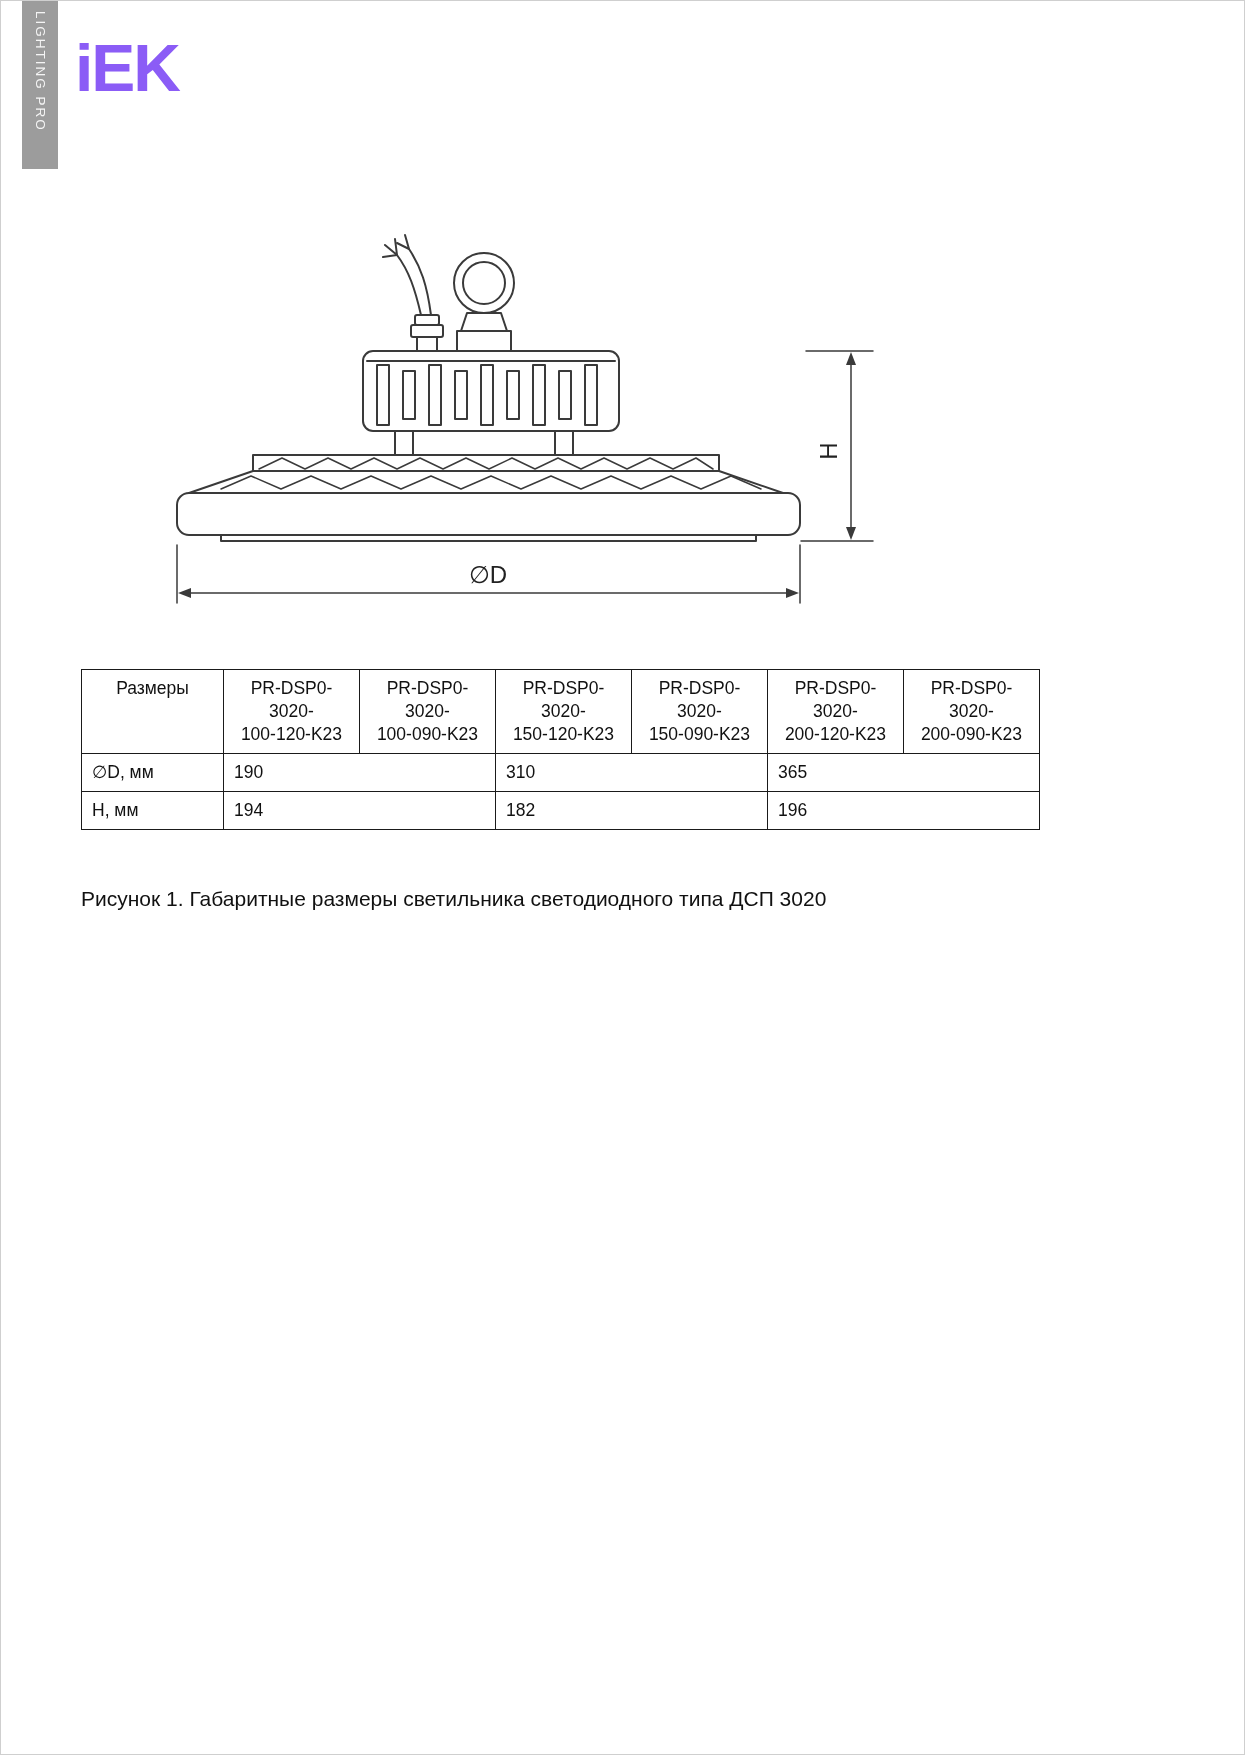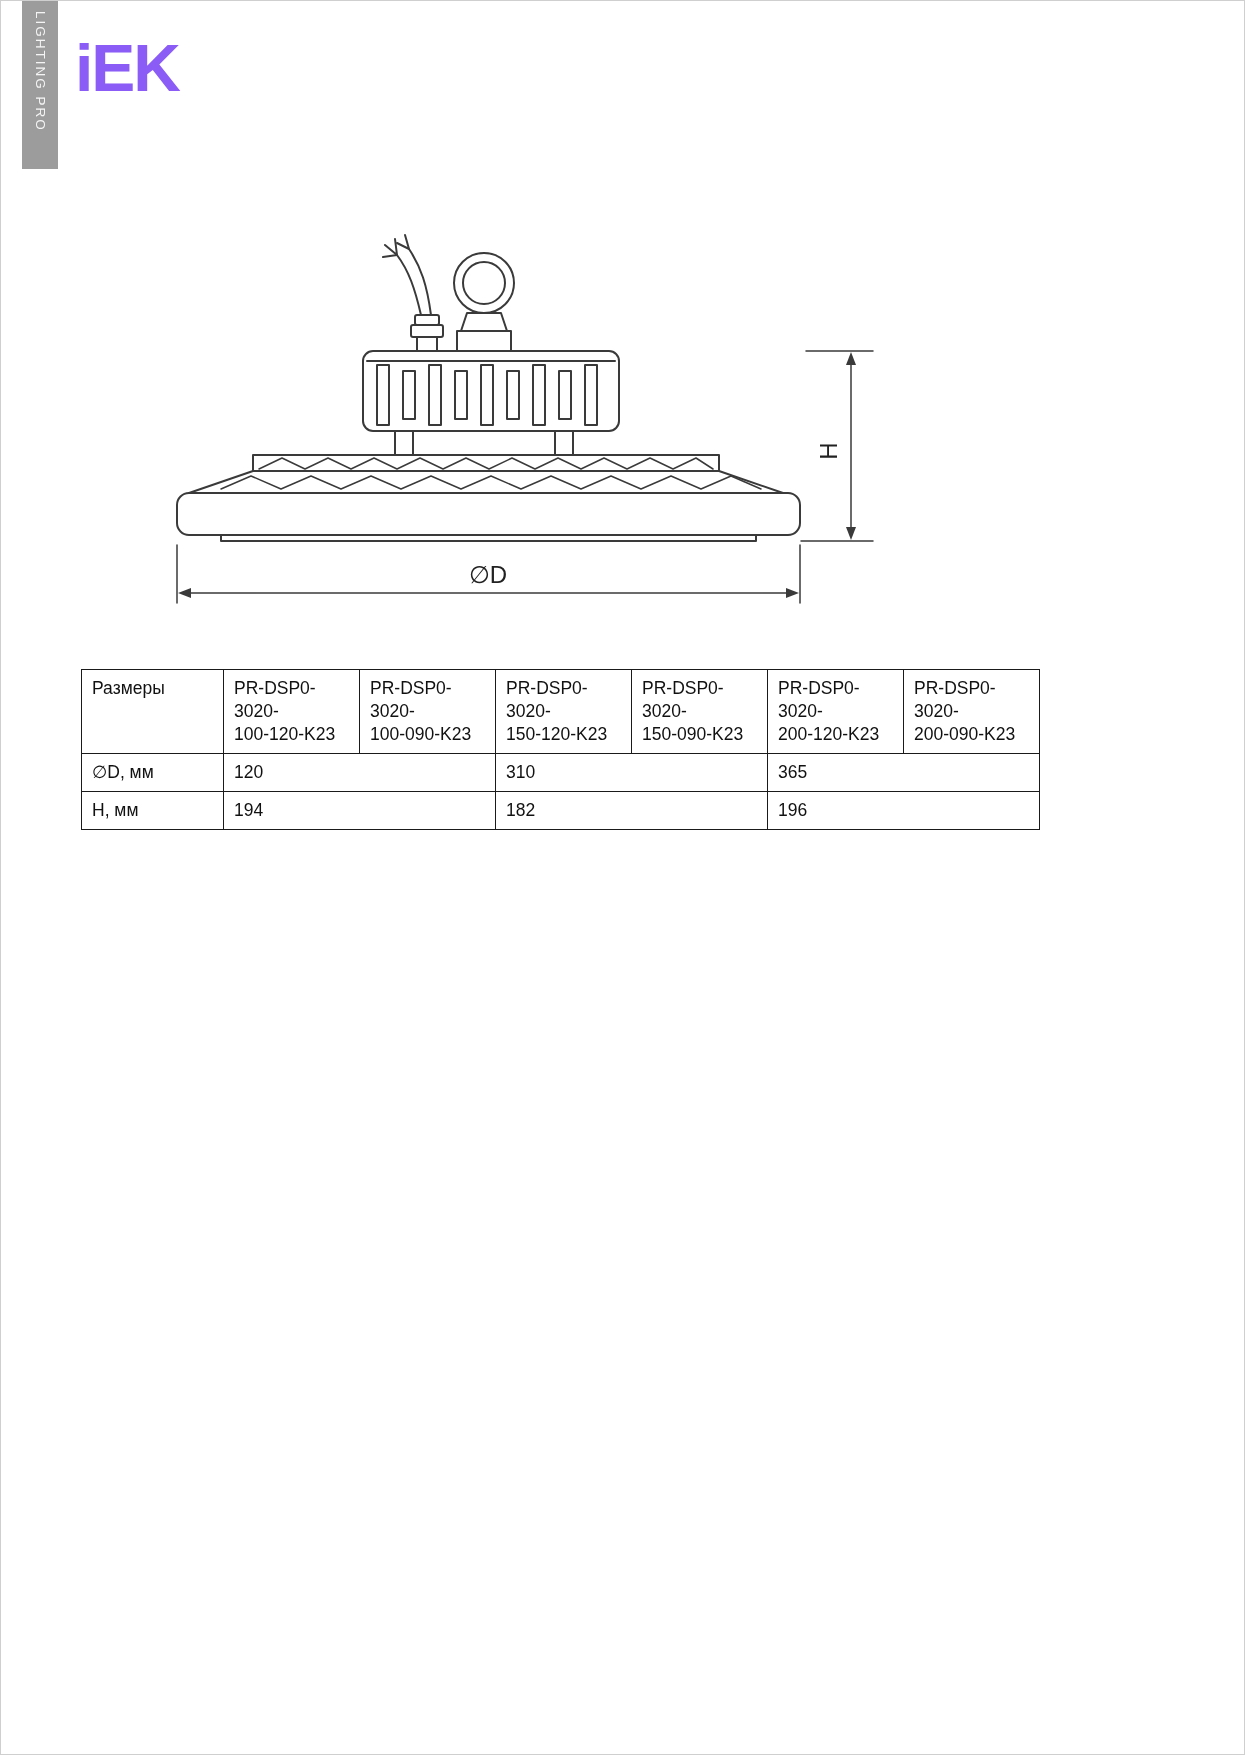--- a/index.html
+++ b/index.html
@@ -44,21 +44,21 @@
     font-size:17.5px;
   }
   table.dims th, table.dims td{
     border:1px solid #1a1a1a;
     padding:7px 10px;
     text-align:left;
     vertical-align:top;
     font-weight:400;
     line-height:1.32;
   }
-  table.dims th{ white-space:pre-line; }
+  table.dims th{ white-space:pre-line;text-align:center; }
   .caption{
     position:absolute;left:80px;top:886px;
     font-size:21px;color:#111;
   }
 </style>
 </head>
 <body>
 
 <div class="page">
 
@@ -162,27 +162,28 @@
 150-090-K23</th>
         <th>PR-DSP0-3020-
 200-120-K23</th>
         <th>PR-DSP0-3020-
 200-090-K23</th>
       </tr>
     </thead>
     <tbody>
       <tr>
         <td>∅D, мм</td>
-        <td colspan="2">120</td>
+        <td colspan="2">190</td>
         <td colspan="2">310</td>
         <td colspan="2">365</td>
       </tr>
       <tr>
         <td>H, мм</td>
         <td colspan="2">194</td>
         <td colspan="2">182</td>
         <td colspan="2">196</td>
       </tr>
     </tbody>
   </table>
 
+  <div class="caption">Рисунок 1. Габаритные размеры светильника светодиодного типа ДСП 3020</div>
 
 </div>
 
 </body></html>

